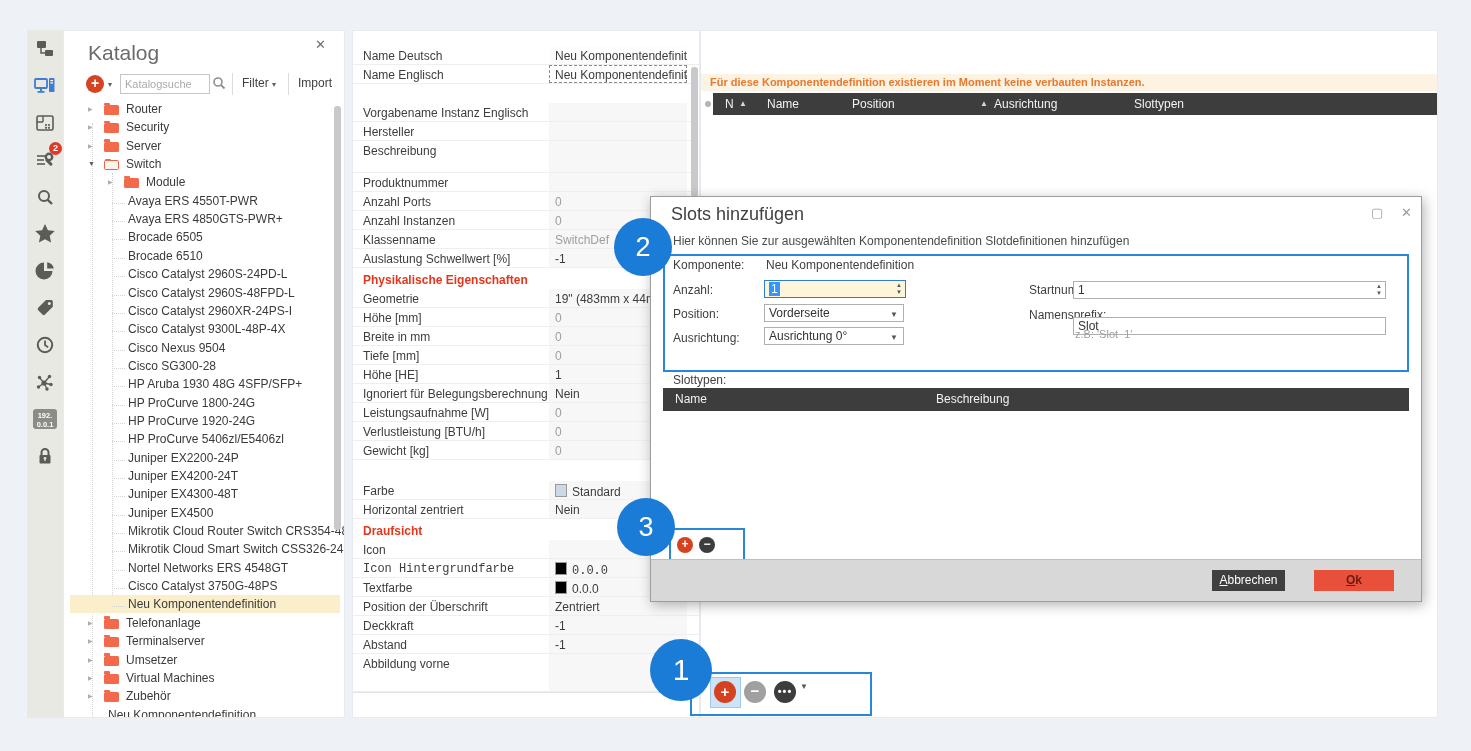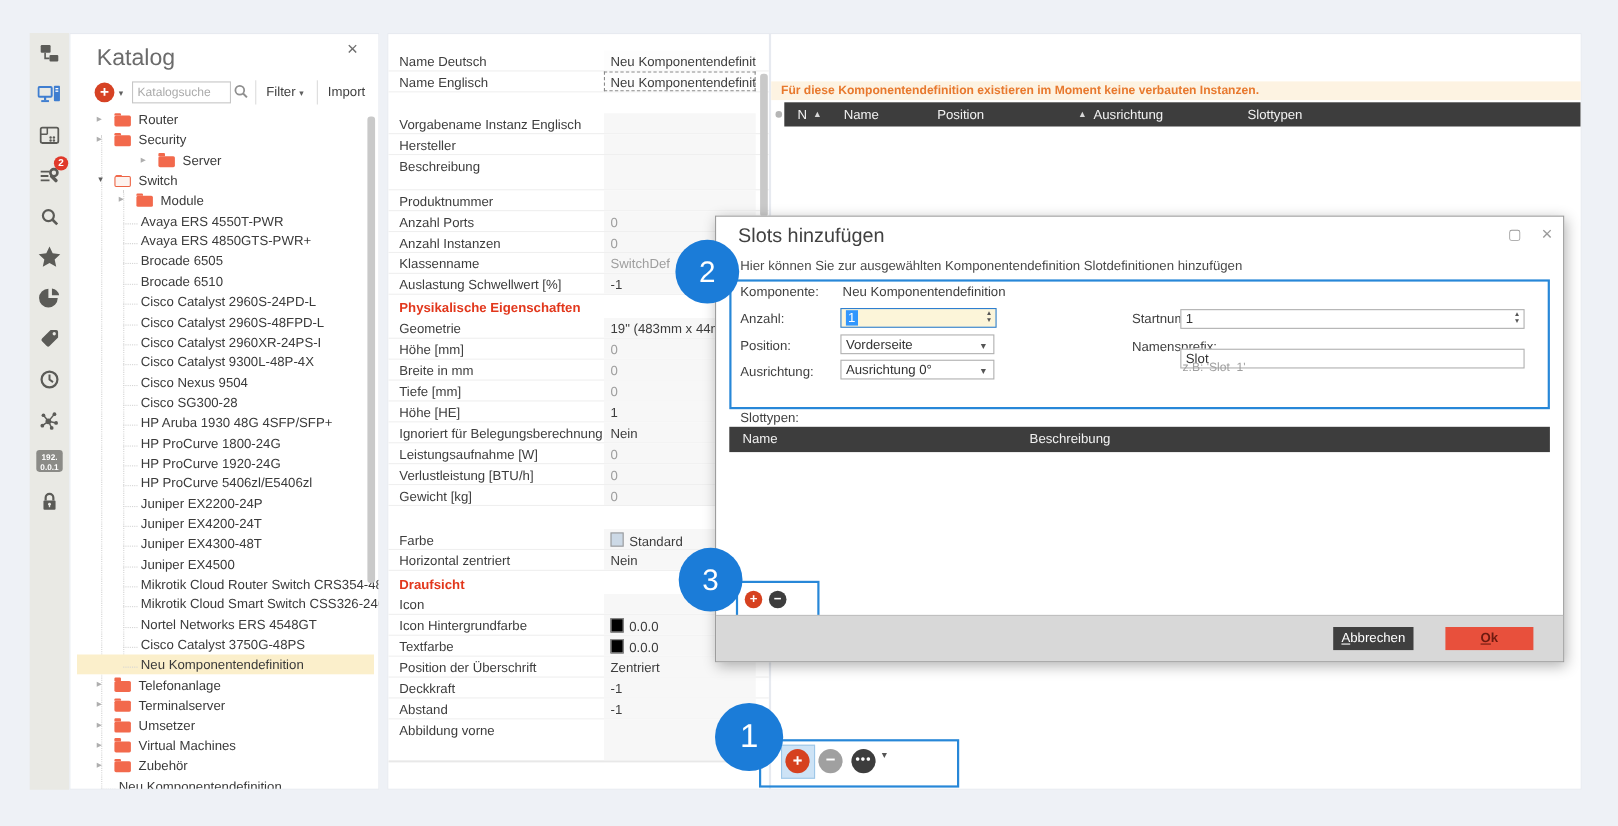--- a/index.html
+++ b/index.html
@@ -240,21 +240,21 @@
     <div class="trow" style="top: 69px;">
           <span class="arr" style="left: 24px;"></span>
           <span class="fold" style="left: 40px;"></span>
           <span class="tlabel" style="left: 62px;">Router</span>
         </div>
         <div class="trow" style="top: 87.35px;">
           <span class="arr" style="left: 24px;"></span>
           <span class="fold" style="left: 40px;"></span>
           <span class="tlabel" style="left: 62px;">Security</span>
         </div>
-        <div class="trow" style="top: 105.7px; margin-left: 40px;">
+        <div class="trow" style="top: 105.7px;">
           <span class="arr" style="left: 24px;"></span>
           <span class="fold" style="left: 40px;"></span>
           <span class="tlabel" style="left: 62px;">Server</span>
         </div>
         <div class="trow" style="top: 124.05px;">
           <span class="arr exp" style="left: 24px;"></span>
           <span class="fold open" style="left: 40px;"></span>
           <span class="tlabel" style="left: 62px;">Switch</span>
         </div>
         <div class="trow" style="top: 142.4px;">
@@ -472,21 +472,21 @@
         </div>
         <div class="prow" style="top: 469px; height: 19px;">
           <span class="plabel">Horizontal zentriert</span>
           <div class="pval">Nein</div>
         </div>
         <div class="phead" style="top: 488px; height: 21px;">Draufsicht</div>
         <div class="prow" style="top: 509px; height: 19px;">
           <span class="plabel">Icon</span>
           <div class="pval"></div>
         </div>
-        <div class="prow" style="top: 528px; height: 19px;">
+        <div class="prow" style="top: 528px; height: 19px; font-family: Liberation Mono, monospace;">
           <span class="plabel">Icon Hintergrundfarbe</span>
           <div class="pval"><span class="swatch" style="background: rgb(0, 0, 0);"></span>0.0.0</div>
         </div>
         <div class="prow" style="top: 547px; height: 19px;">
           <span class="plabel">Textfarbe</span>
           <div class="pval"><span class="swatch" style="background: rgb(0, 0, 0);"></span>0.0.0</div>
         </div>
         <div class="prow" style="top: 566px; height: 19px;">
           <span class="plabel">Position der Überschrift</span>
           <div class="pval">Zentriert</div>

